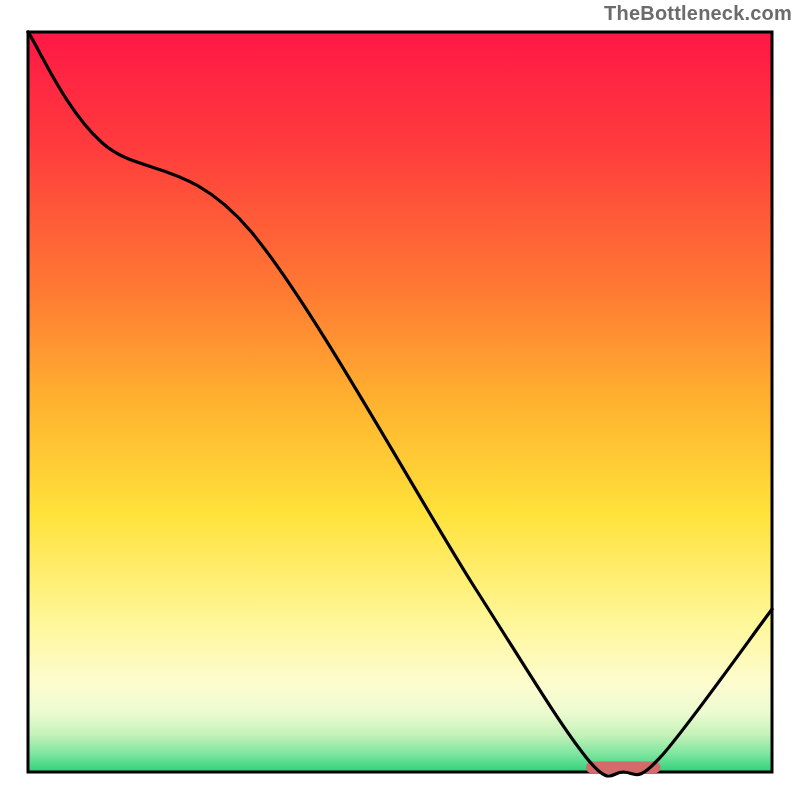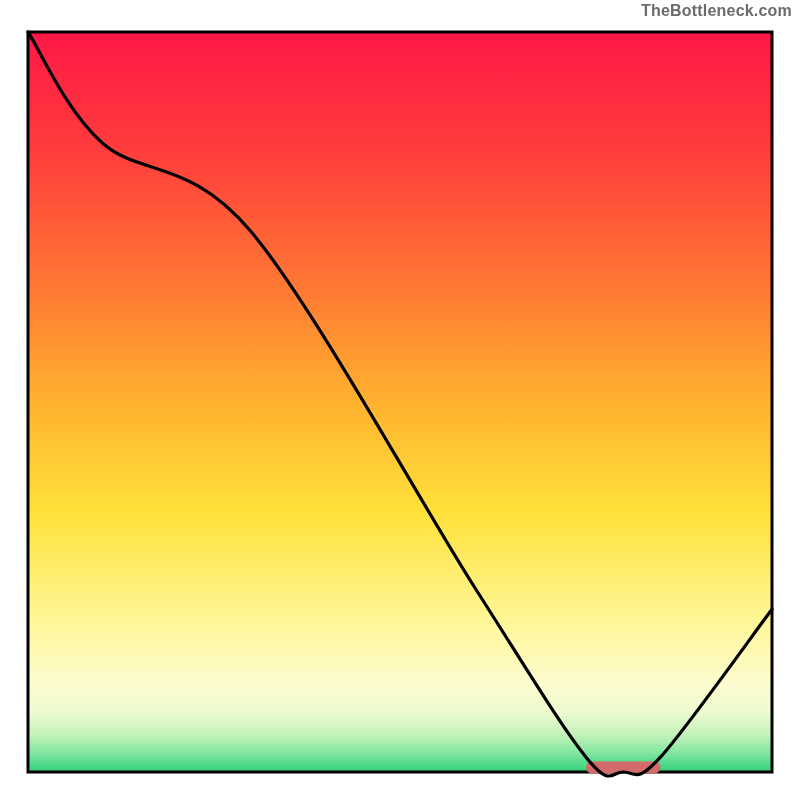--- a/index.html
+++ b/index.html
@@ -13,21 +13,21 @@
   }
   .canvas-wrap {
     position: relative;
     width: 800px;
     height: 800px;
   }
   .watermark {
     position: absolute;
     top: 2px;
     right: 8px;
-    font-size: 16px;
+    font-size: 20px;
     font-weight: 600;
     color: #6b6b6b;
     letter-spacing: 0.2px;
     z-index: 20;
   }
   svg {
     position: absolute;
     left: 0;
     top: 0;
   }

